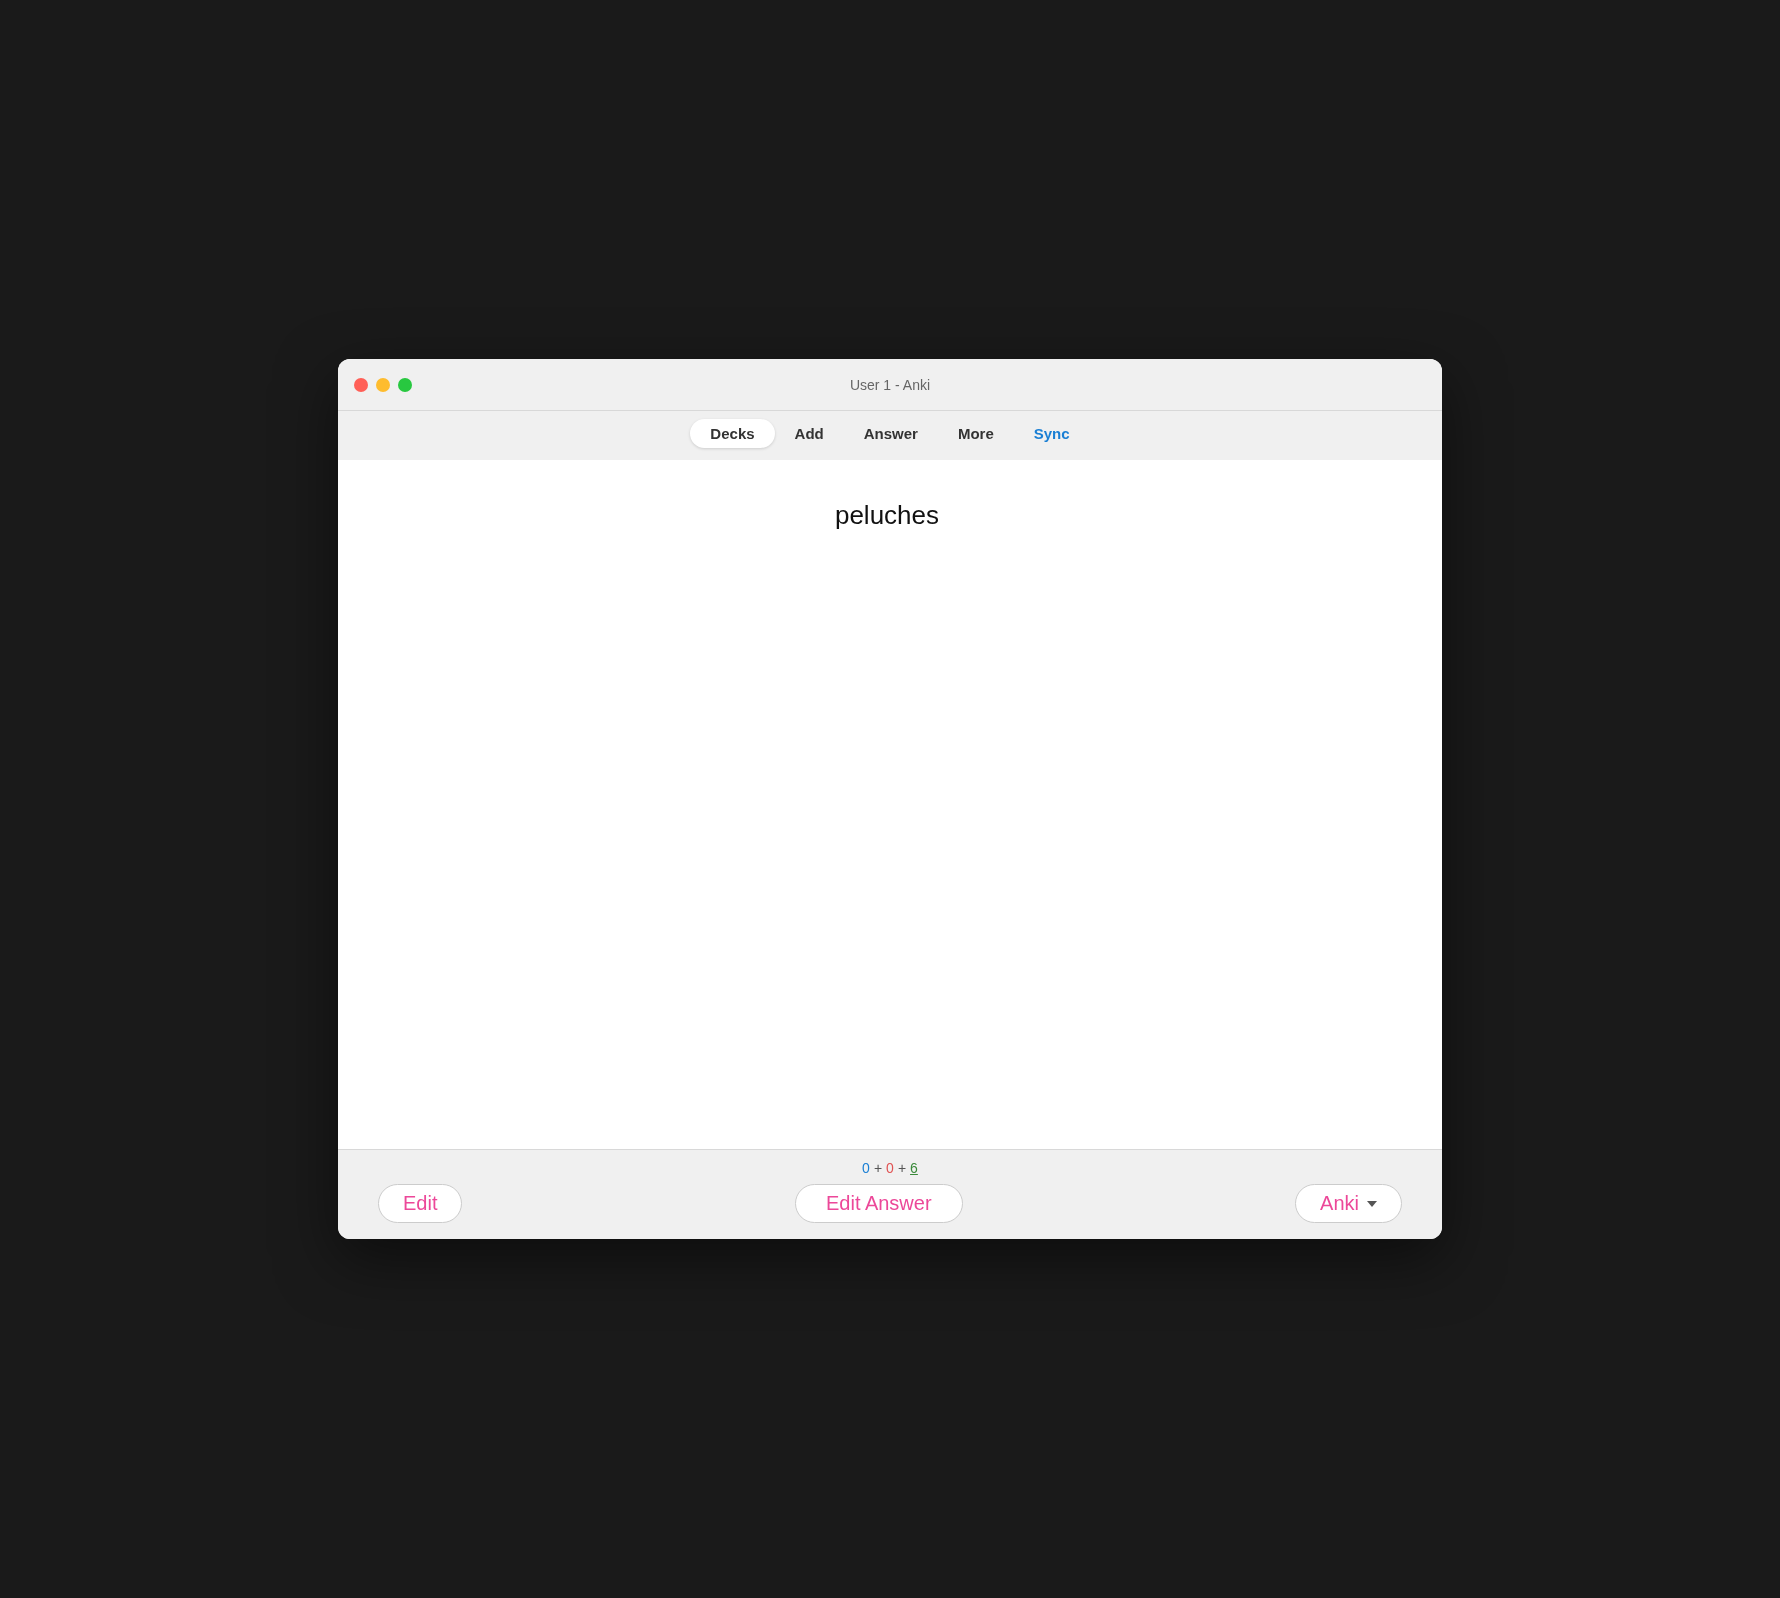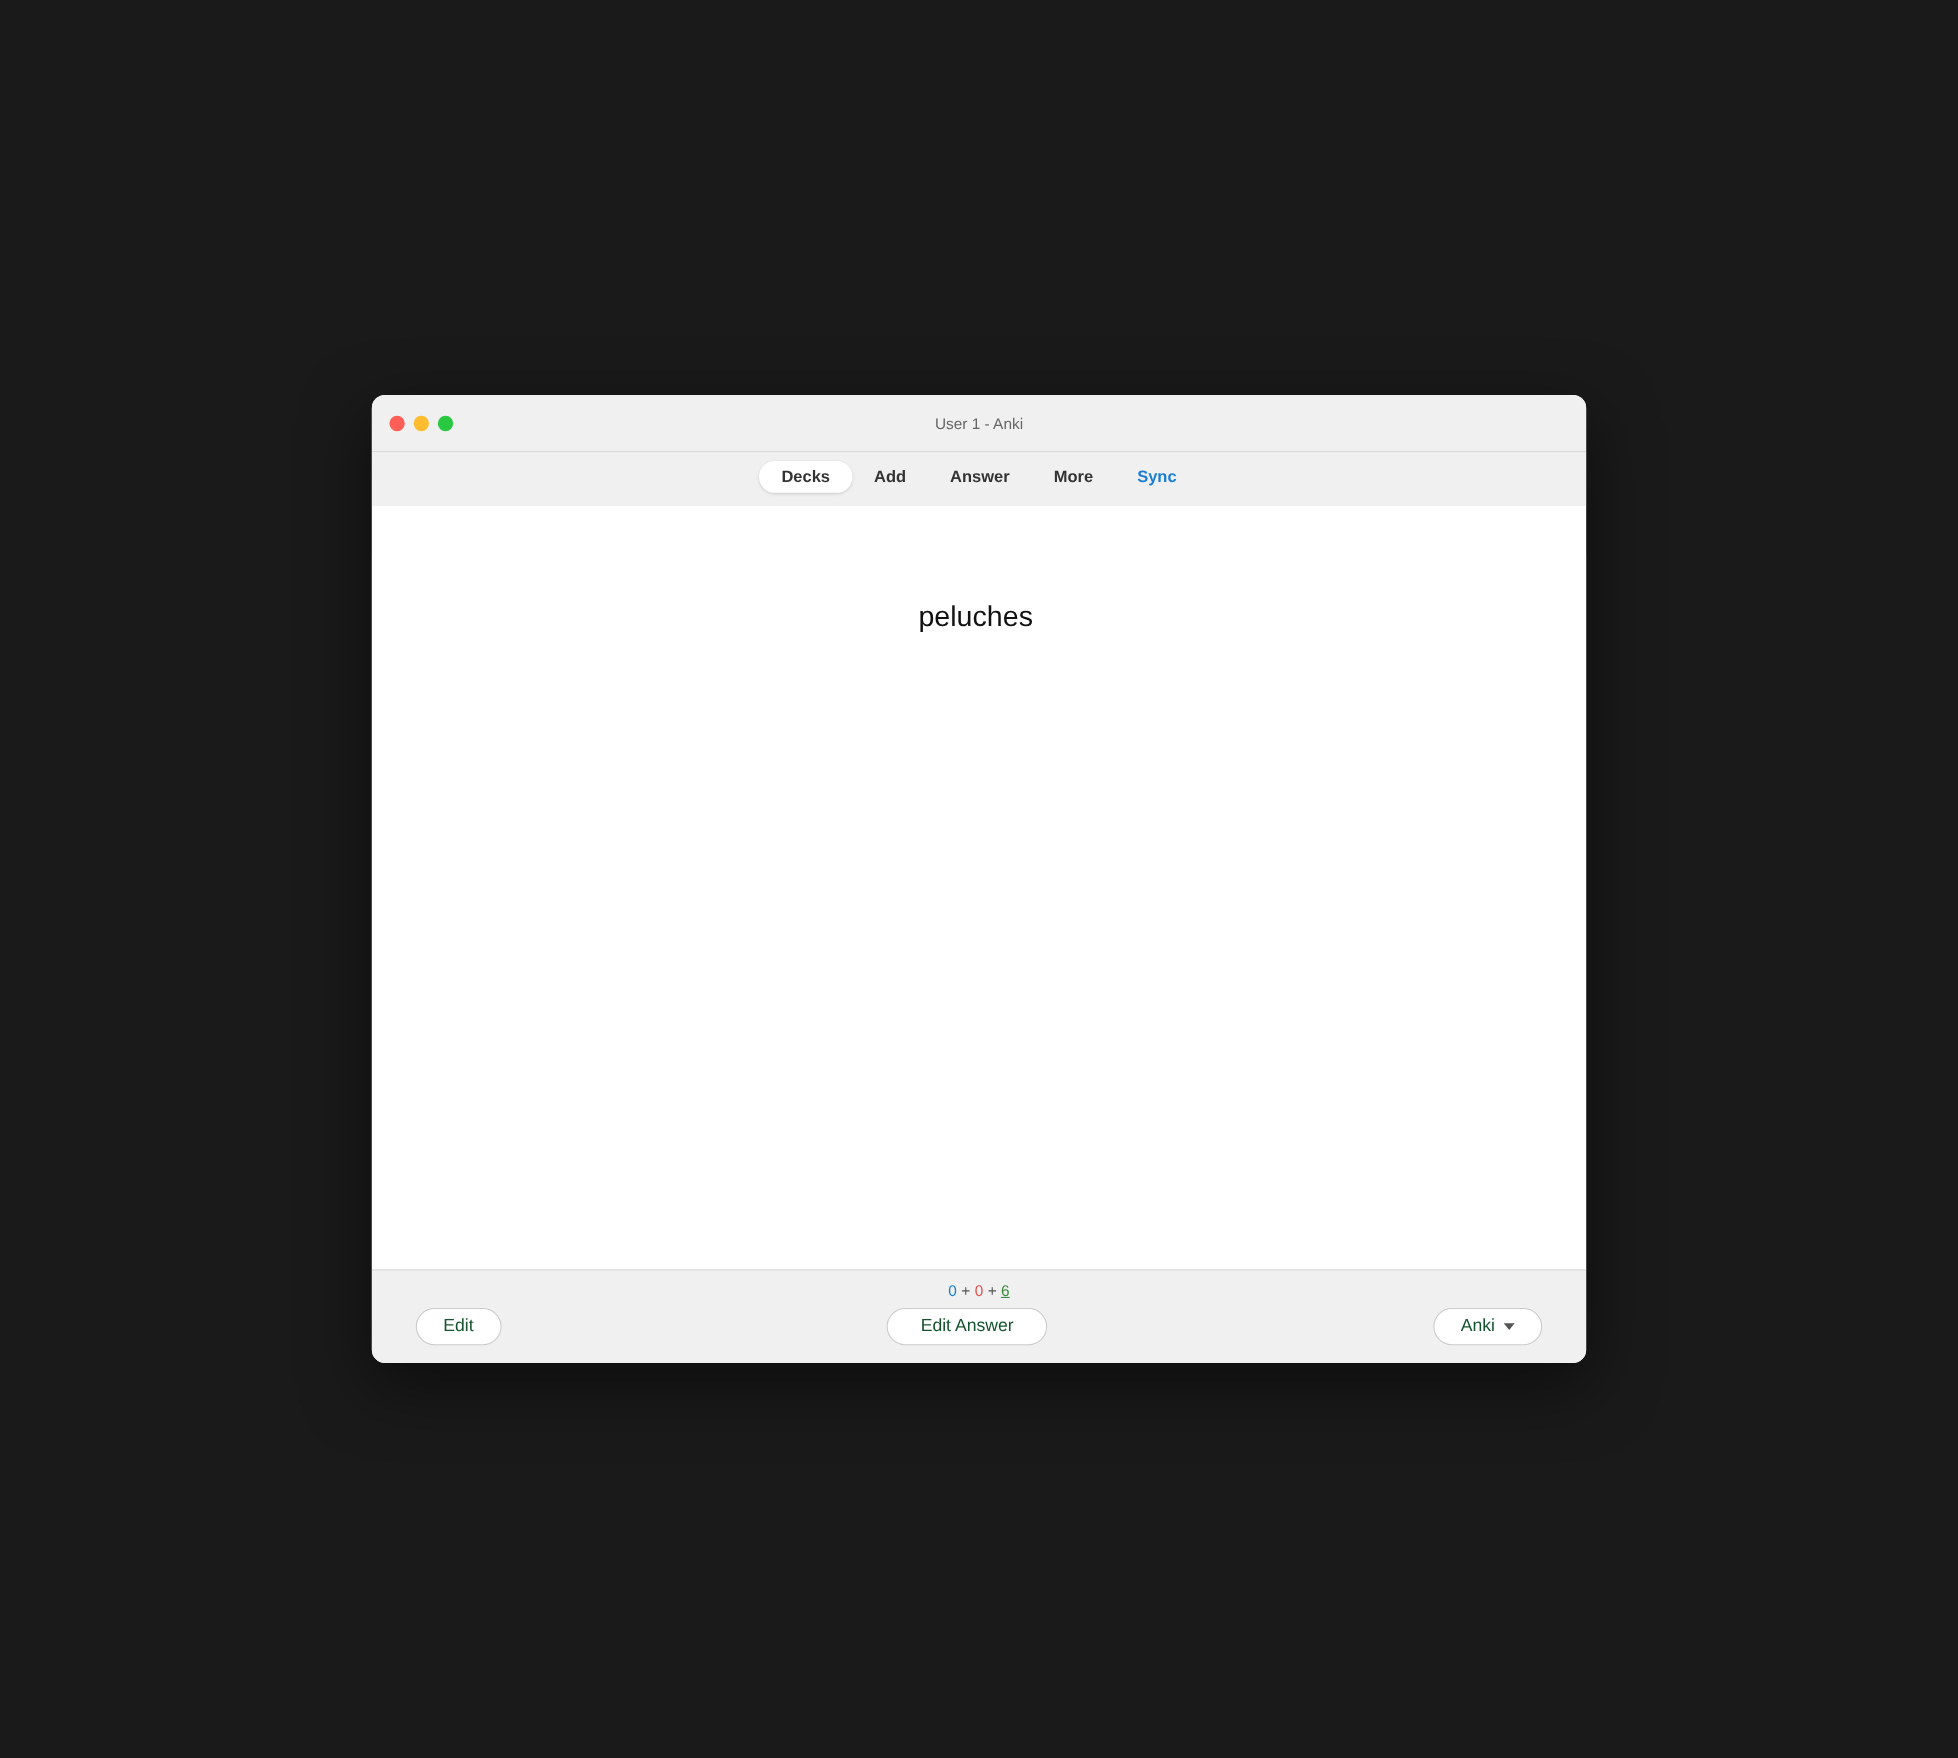--- a/index.html
+++ b/index.html
@@ -105,21 +105,20 @@
     }
 
     .card-area {
       flex: 1;
       background: white;
       display: flex;
       flex-direction: column;
       align-items: center;
       padding: 40px 60px 20px 54px;
       overflow: auto;
-      margin-top: 45px;
     }
 
     .card-word {
       font-size: 26px;
       color: #111;
       font-weight: 400;
       text-align: center;
     }
 
     .footer {
@@ -152,23 +151,23 @@
       width: 100%;
       justify-content: space-between;
       padding: 0 20px;
     }
 
     .btn {
       padding: 7px 24px;
       border-radius: 20px;
       border: 1px solid #ccc;
       background: white;
-      font-size: 16px;
+      font-size: 20px;
       cursor: pointer;
-      color: #14532d;
+      color: #ec4899;
       font-family: inherit;
       display: flex;
       align-items: center;
       gap: 6px;
     }
 
     .show-answer-btn {
       padding: 7px 30px;
     }
 

